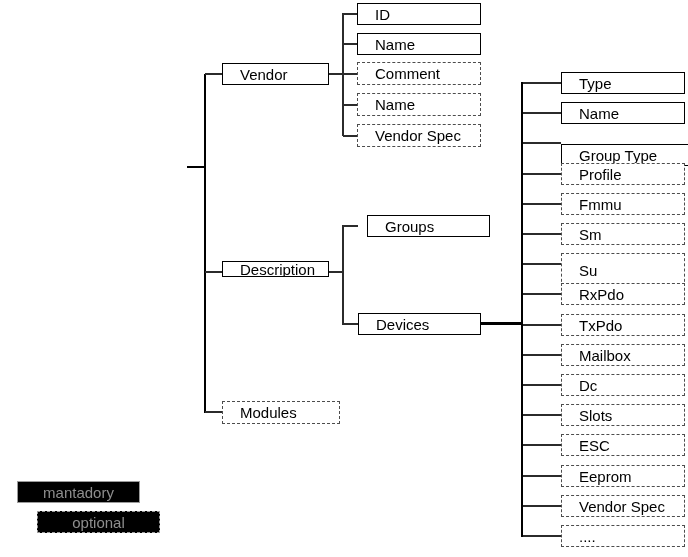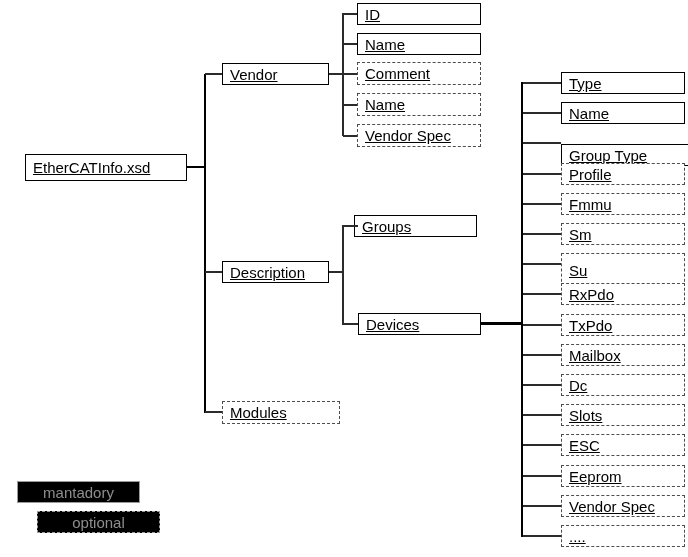--- a/index.html
+++ b/index.html
@@ -11,24 +11,23 @@
     font-size:15px;
     color:#000000;
     overflow:hidden;
   }
   .node{
     position:absolute;
     box-sizing:border-box;
     background:#ffffff;
     display:flex;
     align-items:center;
-    padding-left:7px;
+    padding-left:17px;
     white-space:nowrap;
     overflow:hidden;
-    text-decoration:underline;
   }
   .solid{border:1.5px solid #000000;}
   .dashed{border:1.5px dashed #4d4d4d;}
   .legendbox{
     position:absolute;
     box-sizing:border-box;
     background:#000000;
     display:flex;
     align-items:center;
     justify-content:center;
@@ -39,33 +38,32 @@
   .hl,.vl{position:absolute;background:#2b2b2b;}
   .hl{height:1.5px;}
   .vl{width:1.5px;}
   .thick{background:#000000;}
 </style>
 </head>
 <body>
 
 <div id="canvas">
 
-  <div class="node solid" style="left:25px;top:154px;width:162px;height:27px">EtherCATInfo.xsd</div>
 
   <div class="node solid" style="left:222px;top:63px;width:107px;height:22px">Vendor</div>
-  <div class="node solid" style="left:222px;top:261px;width:107px;height:22px">Description</div>
+  <div class="node solid" style="left:222px;top:261px;width:107px;height:16px">Description</div>
   <div class="node dashed" style="left:222px;top:401px;width:118px;height:23px">Modules</div>
 
   <div class="node solid" style="left:357px;top:3px;width:124px;height:22px">ID</div>
   <div class="node solid" style="left:357px;top:33px;width:124px;height:22px">Name</div>
   <div class="node dashed" style="left:357px;top:62px;width:124px;height:23px">Comment</div>
   <div class="node dashed" style="left:357px;top:93px;width:124px;height:23px">Name</div>
   <div class="node dashed" style="left:357px;top:124px;width:124px;height:23px">Vendor Spec</div>
 
-  <div class="node solid" style="left:354px;top:215px;width:123px;height:22px">Groups</div>
+  <div class="node solid" style="left:367px;top:215px;width:123px;height:22px">Groups</div>
   <div class="node solid" style="left:358px;top:313px;width:123px;height:22px">Devices</div>
 
   <div class="node solid" style="left:561px;top:72px;width:124px;height:22px">Type</div>
   <div class="node solid" style="left:561px;top:102px;width:124px;height:22px">Name</div>
   <div class="node solid" style="left:561px;top:144px;width:128px;height:22px">Group Type</div>
   <div class="node dashed" style="left:561px;top:163px;width:124px;height:22px">Profile</div>
   <div class="node dashed" style="left:561px;top:193px;width:124px;height:22px">Fmmu</div>
   <div class="node dashed" style="left:561px;top:223px;width:124px;height:22px">Sm</div>
   <div class="node dashed" style="left:561px;top:253px;width:124px;height:34px">Su</div>
   <div class="node dashed" style="left:561px;top:283px;width:124px;height:22px">RxPdo</div>

